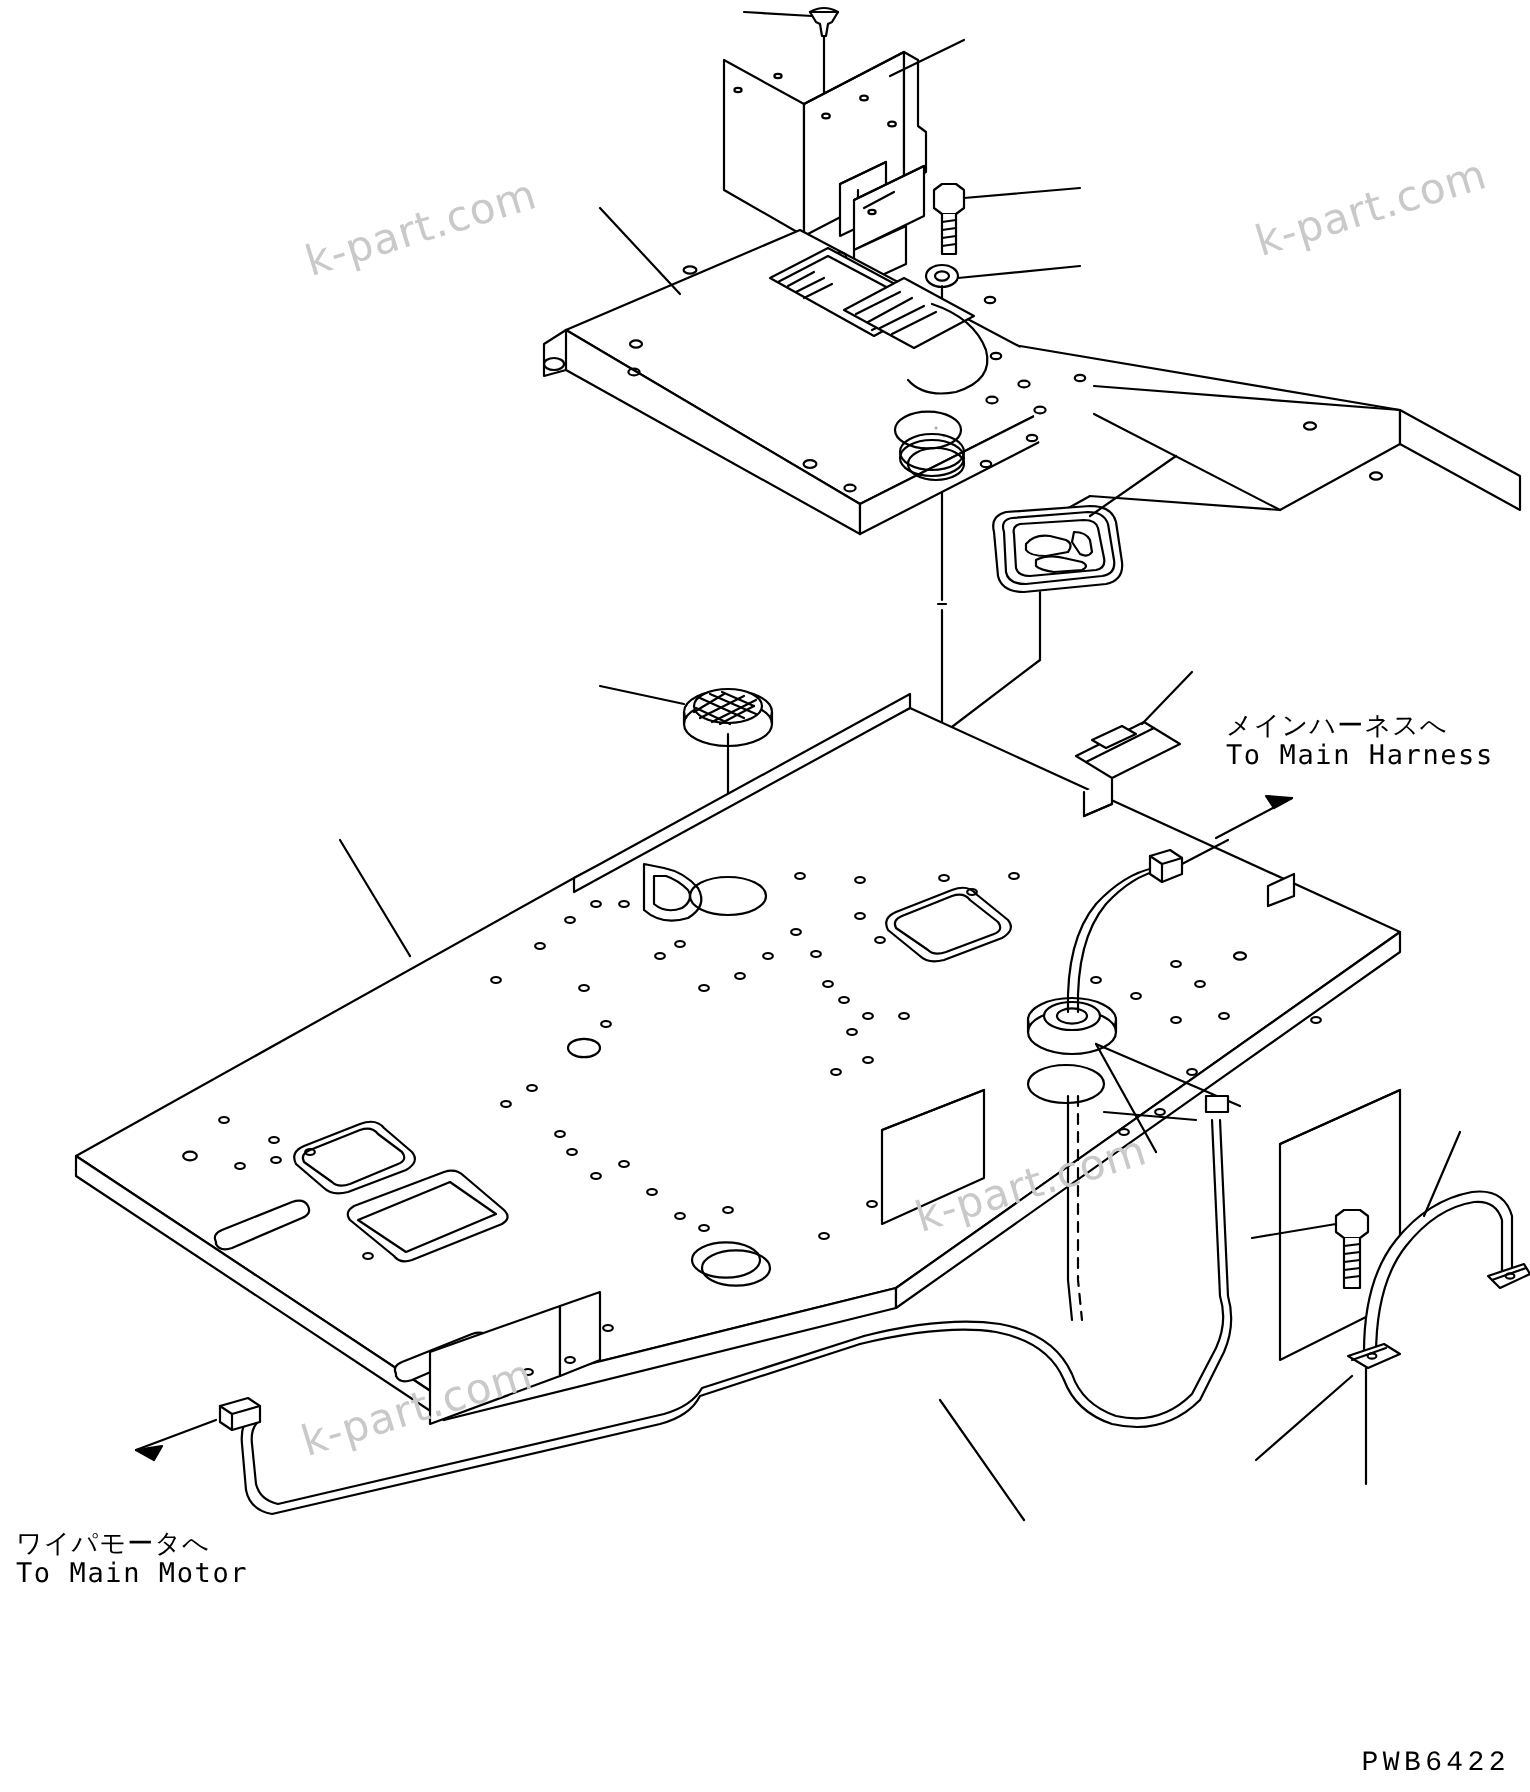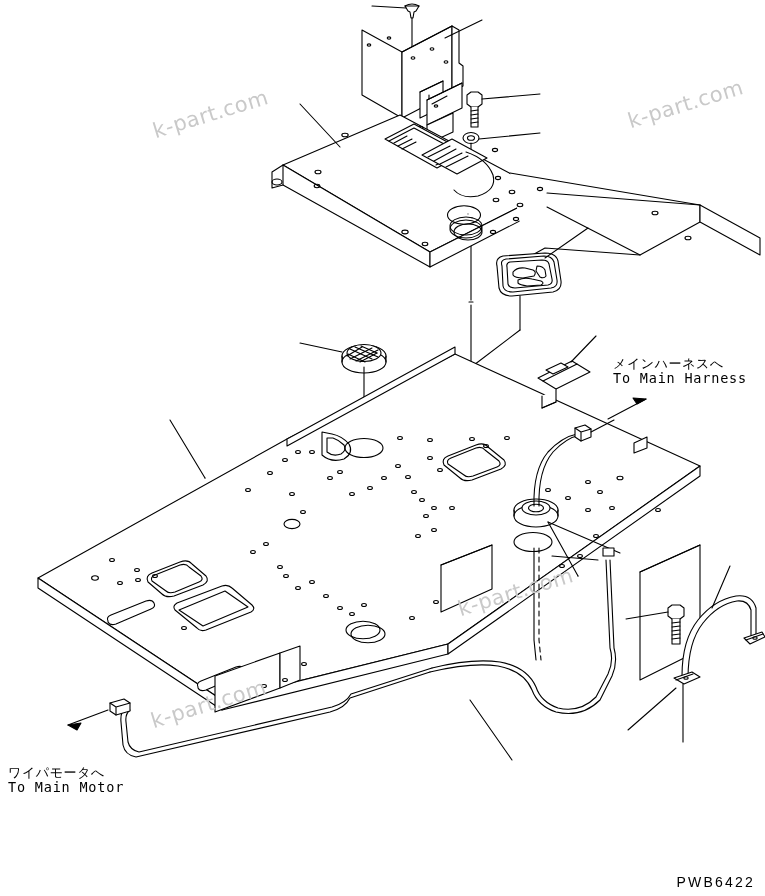--- a/index.html
+++ b/index.html
@@ -52,21 +52,21 @@
   .callout .en {
     font-family: "DejaVu Sans Mono", monospace;
     font-size: 13.5px;
     letter-spacing: 0.8px;
     display: block;
   }
   #partno {
     position: absolute;
     right: 10px;
     bottom: 6px;
-    font-family: Liberation Sans, sans-serif;
+    font-family: Liberation Mono, monospace;
     font-size: 14px;
     letter-spacing: 2.2px;
     color: #000;
   }
 </style>
 </head>
 <body>
 
 <div id="diagram-root">
 

